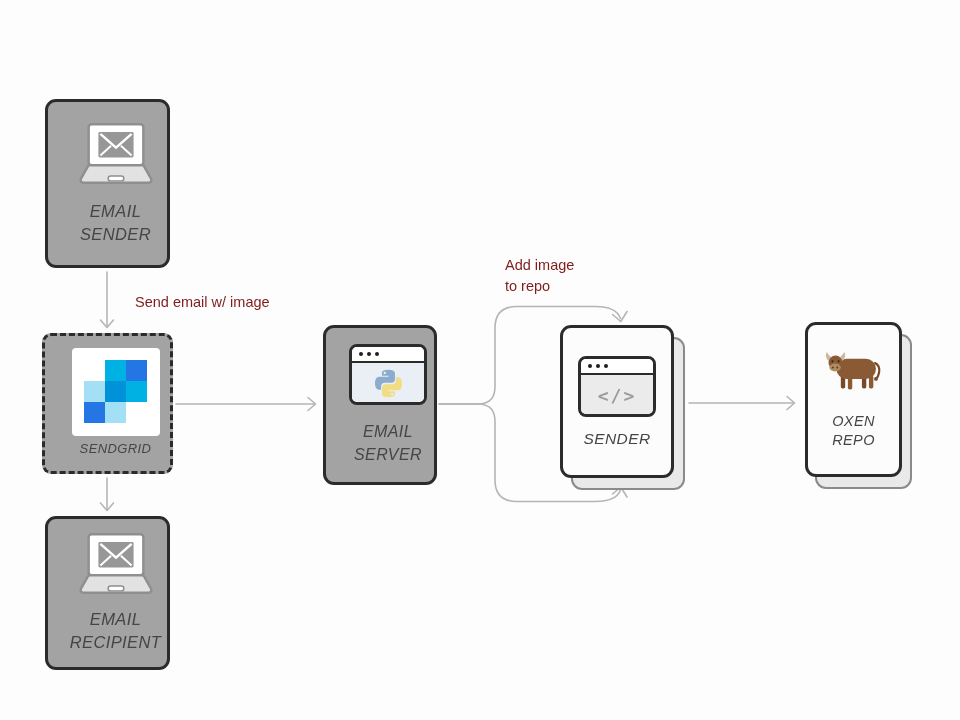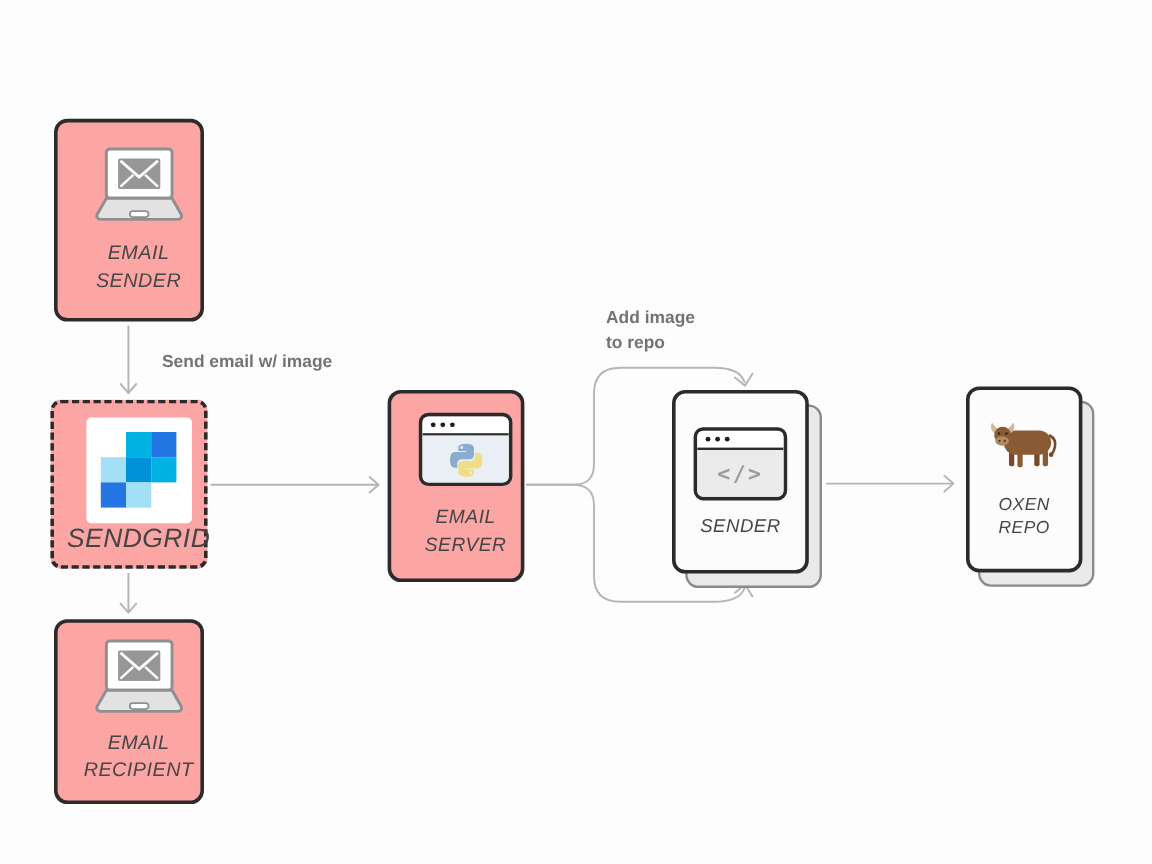--- a/index.html
+++ b/index.html
@@ -4,54 +4,54 @@
 <style>
   html,body {margin:0; padding:0; background:#ffffff;}
   .canvas {position:relative; width:960px; height:720px; background:#fdfdfd;
            font-family:"Liberation Sans", sans-serif; overflow:hidden;}
 
   
   .arrows {position:absolute; left:0; top:0; width:960px; height:720px; pointer-events:none;}
   .edge {stroke:#b5b5b5; stroke-width:1.6; fill:none; stroke-linecap:round; stroke-linejoin:round;}
 
   
-  .node {position:absolute; box-sizing:border-box; background:#fca5a5;
+  .node {position:absolute; box-sizing:border-box; background:#a3a3a3;
          border:3px solid #2b2b2b; border-radius:11px;
          display:flex; flex-direction:column; align-items:center; justify-content:center;padding-left:16px;}
   .node-title {font-style:italic; color:#454545; text-align:center; letter-spacing:0.4px;}
   .node-title span {display:block;}
 
   #email-sender    {left:45px;  top:99px;  width:125px; height:169px; gap:15px;}
   #email-recipient {left:45px;  top:516px; width:125px; height:154px; gap:13px;}
   #sendgrid        {left:42px;  top:333px; width:131px; height:141px; gap:2px;
                     border-style:dashed; border-width:3px; border-radius:9px;}
   #flask-server    {left:323px; top:325px; width:114px; height:160px; gap:15px;}
 
   #email-sender .node-title, #email-recipient .node-title {font-size:16.5px; line-height:23px;}
-  #sendgrid .node-title {font-size:22px; line-height:22px;}
+  #sendgrid .node-title {font-size:13px; line-height:22px;}
   #flask-server .node-title {font-size:16px; line-height:23px;}
   #oxenhub-front .node-title {font-size:15.5px;}
   #oxenrepo-front .node-title {font-size:14.5px; line-height:19px;}
 
   
   .stack {position:absolute;}
   #oxenhub-stack  {left:560px; top:325px; width:130px; height:170px;}
   #oxenrepo-stack {left:805px; top:322px; width:112px; height:172px;}
   .stack-back {position:absolute; background:#e9e9e9; border:2.5px solid #8a8a8a;
                border-radius:11px; box-sizing:border-box;}
   #oxenhub-back  {left:11px; top:12px; width:114px; height:153px;}
   #oxenrepo-back {left:10px; top:12px; width:97px;  height:155px;}
   .stack-front {position:absolute; left:0; top:0; box-sizing:border-box; background:#fcfcfc;
                 border:3px solid #2b2b2b; border-radius:11px;
                 display:flex; flex-direction:column; align-items:center; justify-content:center;}
   #oxenhub-front  {width:114px; height:153px; gap:13px;}
   #oxenrepo-front {width:97px;  height:155px; gap:20px;}
 
   
-  .edge-label {position:absolute; font-size:14.5px; line-height:21px; color:#737373;font-weight:bold;}
+  .edge-label {position:absolute; font-size:14.5px; line-height:21px; color:#7f1d1d;}
   .edge-label span {display:block;}
   #lbl-send-email      {left:135px; top:292px;}
   #lbl-inbound         {left:206px; top:362px;}
   #lbl-add-image       {left:505px; top:255px; line-height:20.5px;}
   #lbl-add-annotations {left:505px; top:511px;}
   #lbl-persist         {left:810px; top:503px; line-height:22px;}
 
   
   .sg-pad {width:88px; height:88px; background:#ffffff; border-radius:4px;
            display:flex; align-items:center; justify-content:center;}

